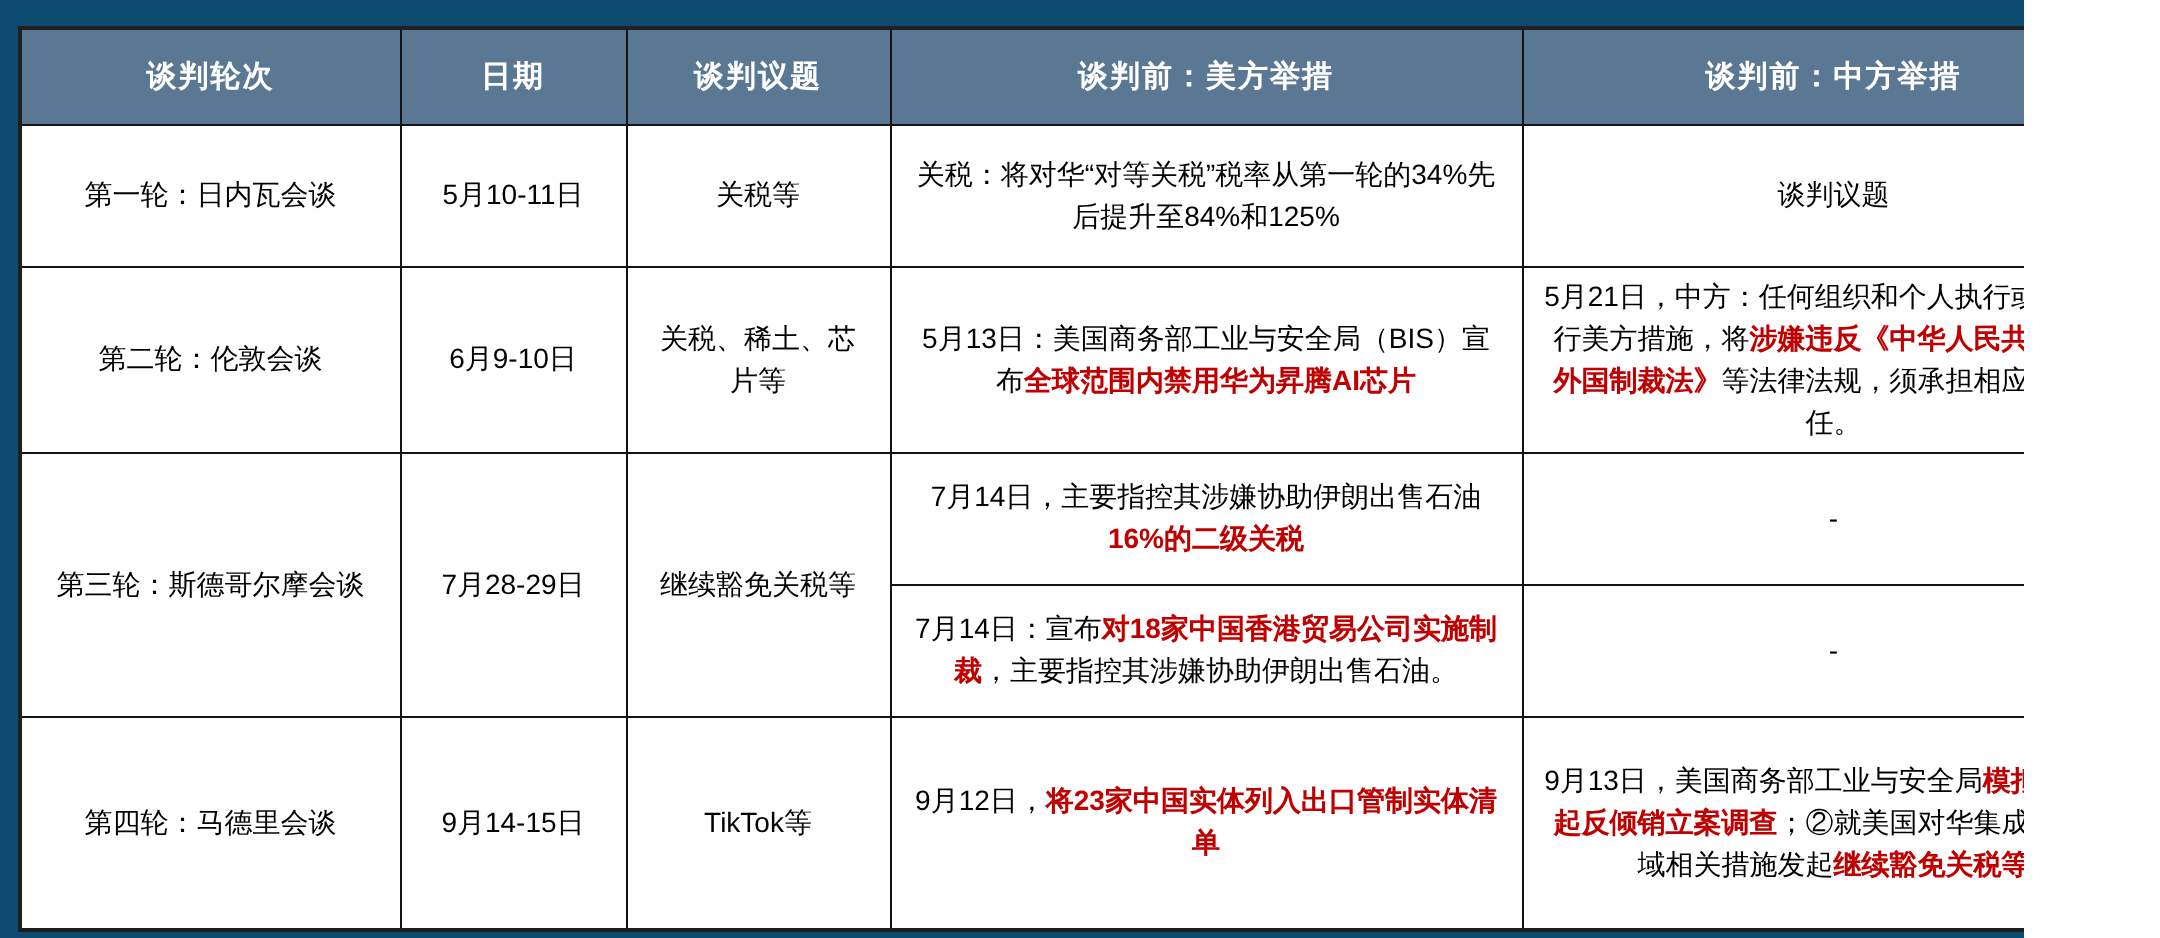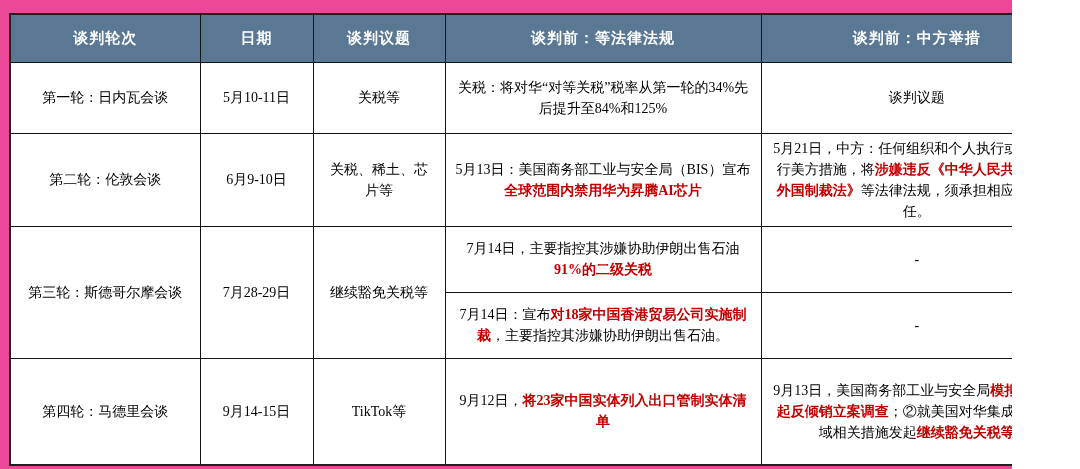--- a/index.html
+++ b/index.html
@@ -1,21 +1,21 @@
 <!DOCTYPE html>
 <html style="--header-bg: #5a7894; --header-fg: #ffffff; --body-fg: #000000; --accent-red: #c00000;"><head>
 <meta charset="utf-8">
 <style>
   html, body { margin: 0; padding: 0; background: #ffffff; }
   .canvas {
     position: relative;
     width: 1012px;
     height: 469px;
-    background: #ec4899;
-    font-family: Liberation Serif, serif;
+    background: #0c4a6e;
+    font-family: Liberation Sans, sans-serif;
     overflow: hidden;
   }
   table.neg-table {
     position: absolute;
     left: 9px;
     top: 13px;
     width: 1063px;
     border-collapse: collapse;
     table-layout: fixed;
     border: 2px solid #1f1f1f;
@@ -58,21 +58,21 @@
         <col style="width: 113px;">
         <col style="width: 132px;">
         <col style="width: 316px;">
         <col style="width: 312px;">
       </colgroup>
     <thead>
         <tr>
           <th>谈判轮次</th>
           <th>日期</th>
           <th>谈判议题</th>
-          <th>谈判前：等法律法规</th>
+          <th>谈判前：美方举措</th>
           <th>谈判前：中方举措</th>
         </tr>
       </thead>
     <tbody>
         <tr style="height: 71px;">
           <td>第一轮：日内瓦会谈</td>
           <td>5月10-11日</td>
           <td>关税等</td>
           <td><span>关税：将对华“对等关税”税率从第一轮的34%先后提升至84%和125%</span></td>
           <td><span>谈判议题</span></td>
@@ -81,21 +81,21 @@
           <td>第二轮：伦敦会谈</td>
           <td>6月9-10日</td>
           <td>关税、稀土、芯片等</td>
           <td><span>5月13日：美国商务部工业与安全局（BIS）宣布</span><span class="red-seg">全球范围内禁用华为昇腾AI芯片</span></td>
           <td><span>5月21日，中方：任何组织和个人执行或协助执行美方措施，将</span><span class="red-seg">涉嫌违反《中华人民共和国反外国制裁法》</span><span>等法律法规，须承担相应法律责任。</span></td>
         </tr>
         <tr style="height: 66px;">
           <td rowspan="2">第三轮：斯德哥尔摩会谈</td>
           <td rowspan="2">7月28-29日</td>
           <td rowspan="2">继续豁免关税等</td>
-          <td><span>7月14日，主要指控其涉嫌协助伊朗出售石油</span><span class="red-seg">91%的二级关税</span></td>
+          <td><span>7月14日，主要指控其涉嫌协助伊朗出售石油</span><span class="red-seg">16%的二级关税</span></td>
           <td><span>-</span></td>
         </tr>
         <tr style="height: 66px; padding-left: 11px;">
           <td><span>7月14日：宣布</span><span class="red-seg">对18家中国香港贸易公司实施制裁</span><span>，主要指控其涉嫌协助伊朗出售石油。</span></td>
           <td><span>-</span></td>
         </tr>
         <tr style="height: 107px;">
           <td>第四轮：马德里会谈</td>
           <td>9月14-15日</td>
           <td>TikTok等</td>

